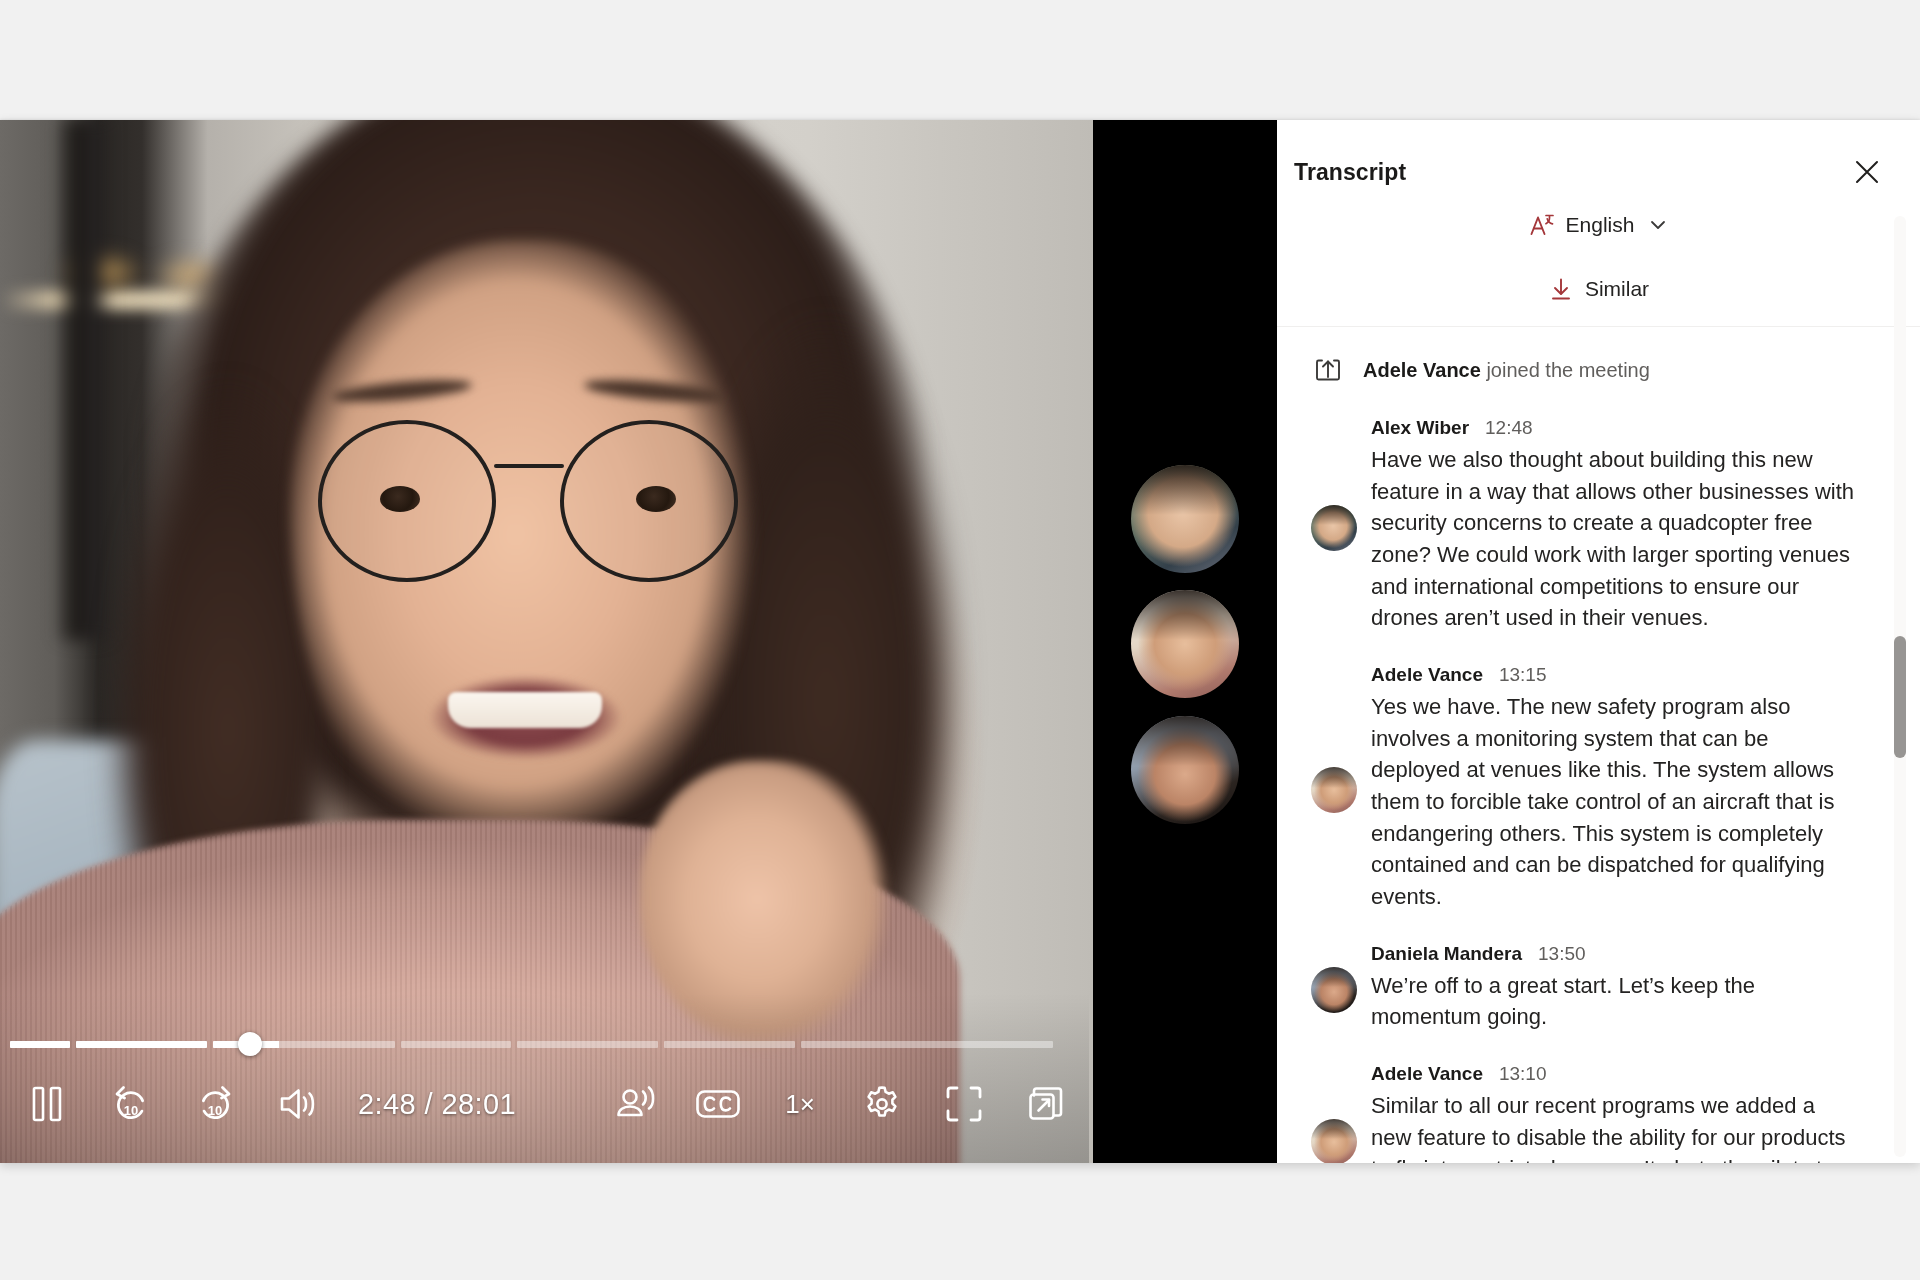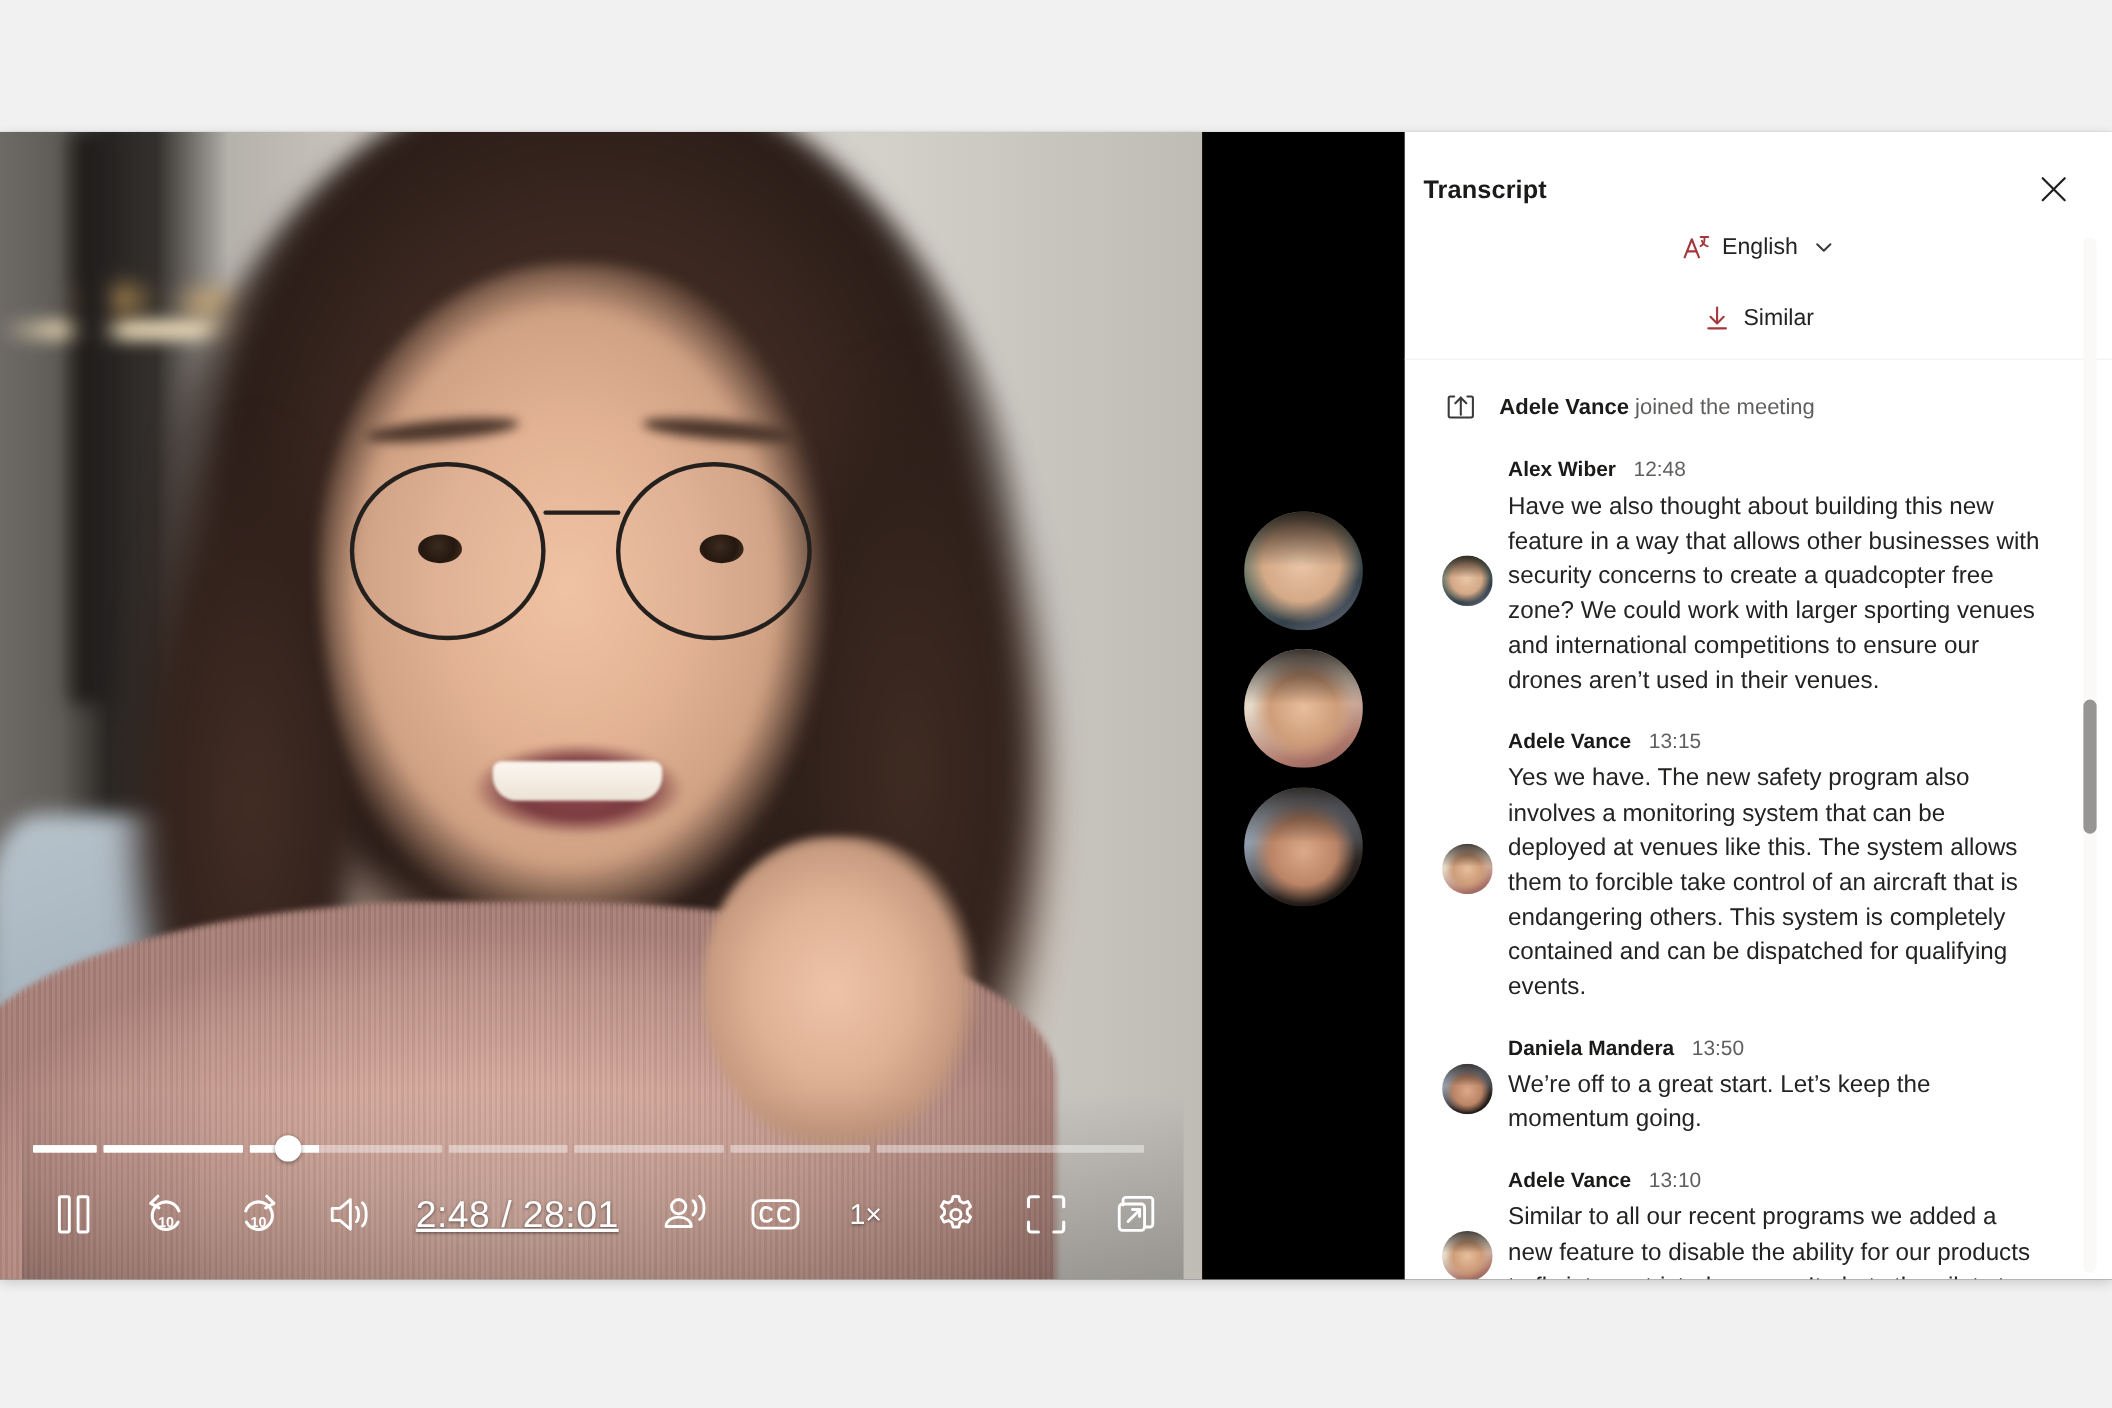--- a/index.html
+++ b/index.html
@@ -171,25 +171,24 @@
   .couch {
     position: absolute; left: -10px; top: 620px;
     width: 260px; height: 430px;
     background: linear-gradient(160deg, #b8c3cb 0%, #9fafbb 55%, #8b9ca8 100%);
     filter: blur(9px);
     border-radius: 18% 30% 0 0;
   }
 
   
   .controls {
-    position: absolute; left: 0; right: 17px; bottom: 0;
+    position: absolute; left: 0; right: 4px; bottom: 0;
     height: 170px;
     background: linear-gradient(180deg, rgba(0,0,0,0) 0%, rgba(0,0,0,0.05) 22%, rgba(0,0,0,0.22) 100%);
     pointer-events: none;
-    margin-left: 20px;
   }
   .progress-wrap {
     position: absolute; left: 10px; right: 36px; top: 40px;
     height: 22px;
     display: flex; align-items: center;
     pointer-events: auto; cursor: pointer;
   }
   .progress-track {
     position: relative;
     width: 100%; height: 7px;
@@ -229,26 +228,25 @@
   .cbtn {
     width: 58px; height: 58px;
     display: flex; align-items: center; justify-content: center;
     background: none; border: none;
     color: #fff; cursor: pointer;
     border-radius: 4px;
   }
   .cbtn svg { display: block; }
   .time-label {
     color: #fff;
-    font-size: 34px;
+    font-size: 29px;
     letter-spacing: .4px;
     white-space: nowrap;
     margin-left: 4px;
     text-shadow: 0 1px 3px rgba(0,0,0,0.5);
-    text-decoration: underline;
   }
   .speed-label {
     color: #fff;
     font-size: 26px;
     text-shadow: 0 1px 3px rgba(0,0,0,0.5);
   }
 
   
   .gallery {
     width: 184px; height: 100%;

